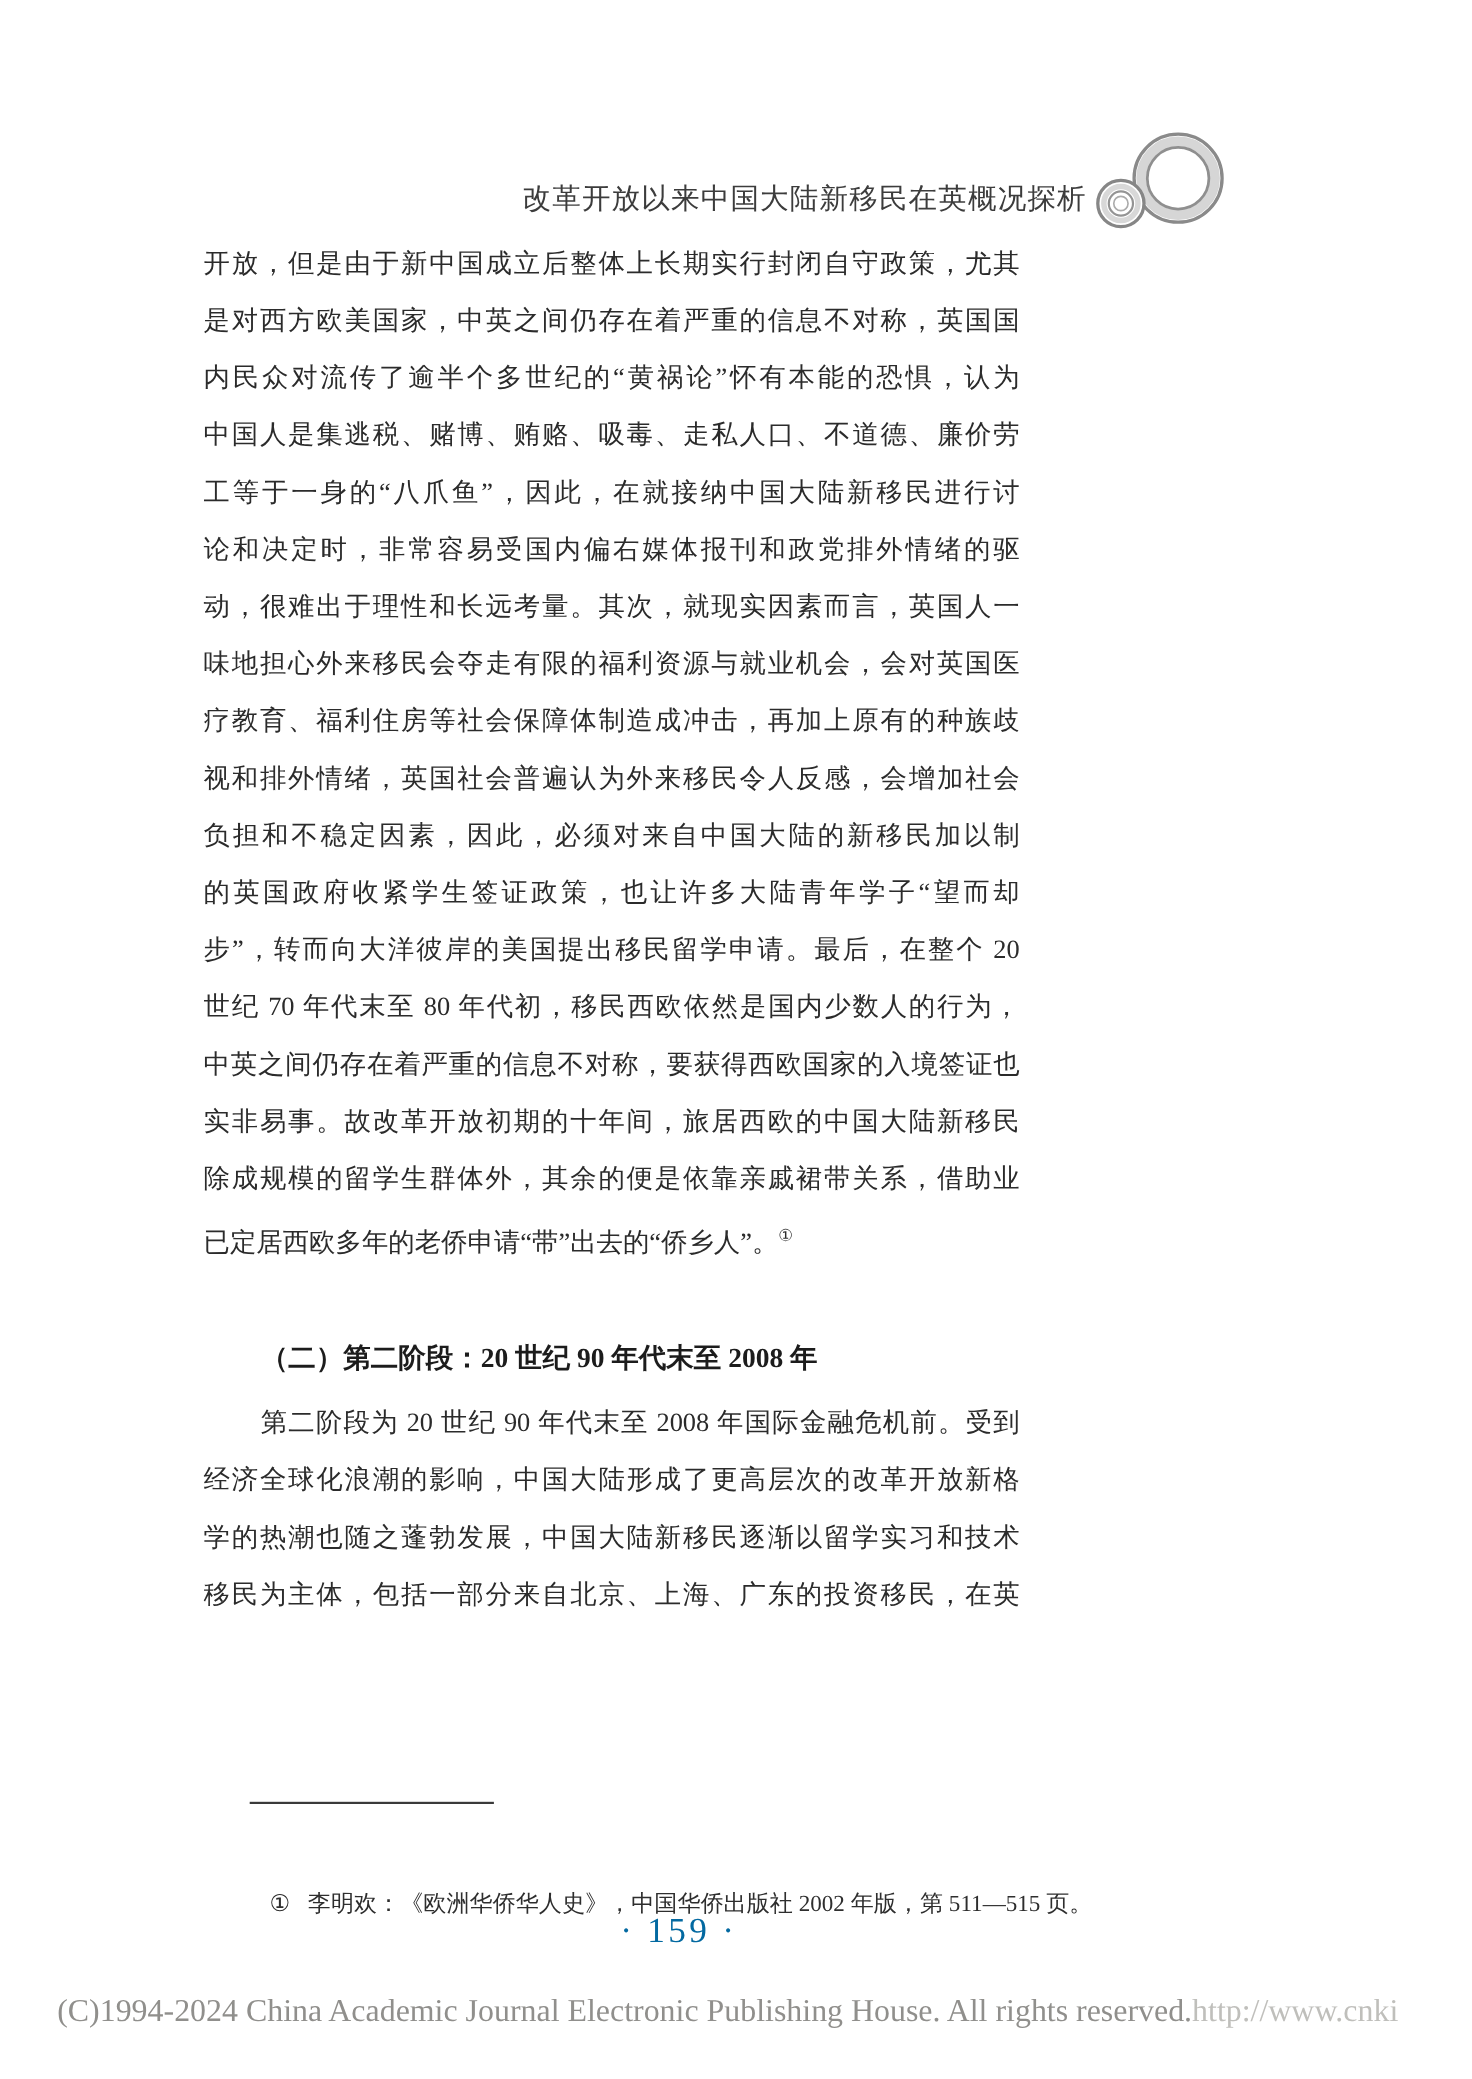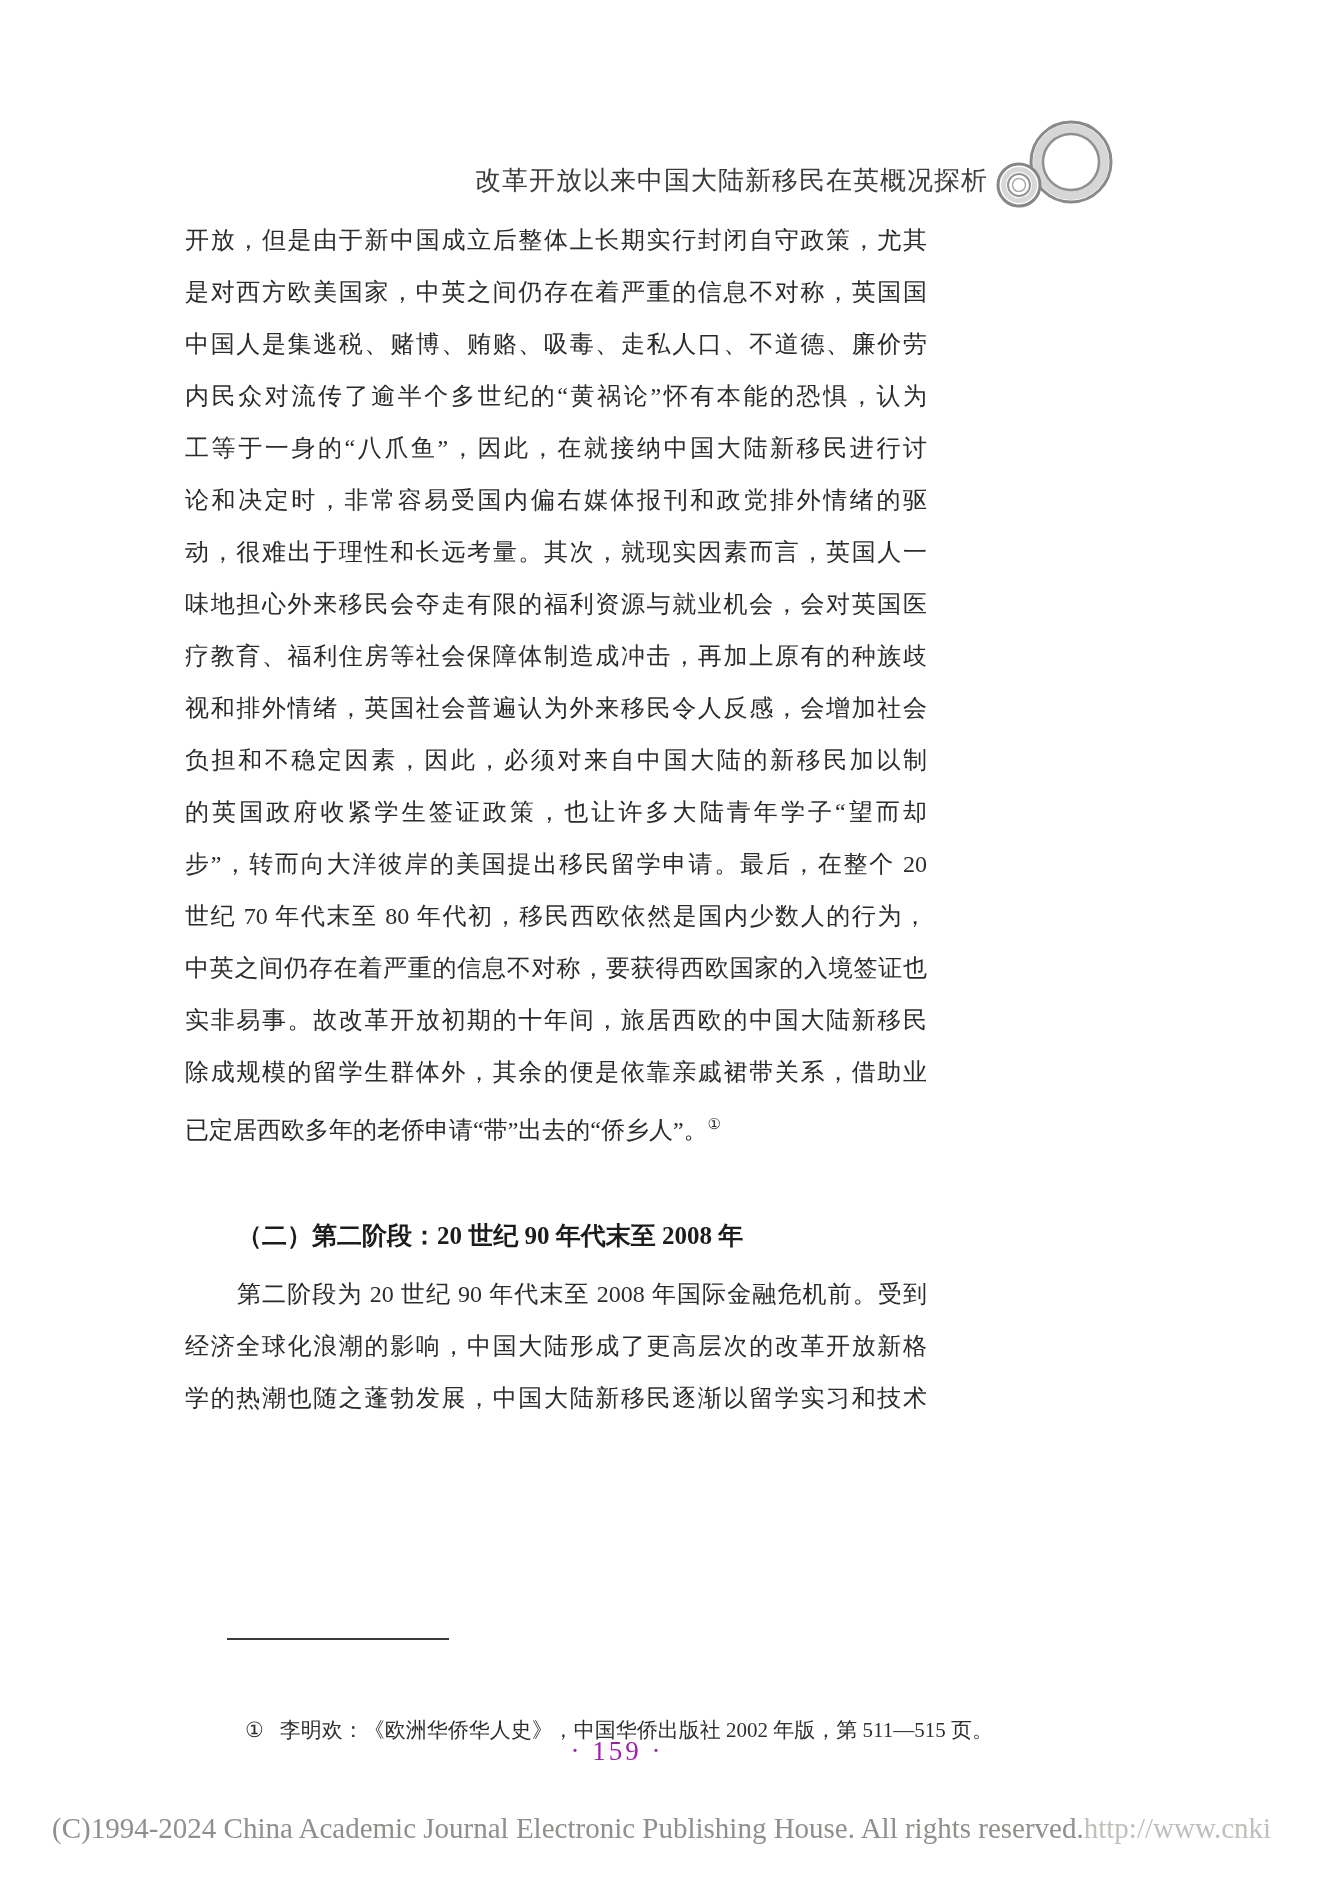--- a/index.html
+++ b/index.html
@@ -35,21 +35,21 @@
   .para2-first { margin-top:6px; }
 
   
   .footnote-rule { position:absolute; left:227px; top:1638px; width:222px; border-top:2px solid #3a3a3a; }
   .footnote { position:absolute; left:245px; top:1712px; width:720px; font-size:21px; line-height:36px; color:#2e2e2e; white-space:nowrap; }
   .footnote .fn-marker { margin-right:16px; }
 
   
   .page-num {
     position:absolute; left:0; top:1736px; width:1234px;
-    text-align:center; font-size:27px; letter-spacing:3px; color:#a21caf;
+    text-align:center; font-size:32px; letter-spacing:3px; color:#0369a1;
   }
 
   
   .footer {
     position:absolute; left:52px; top:1812px; width:1420px;
     font-size:29px; color:#908f8c; white-space:nowrap;
   }
   .footer .url { color:#b5b4b0; opacity:.85; }
 </style>
 </head>
@@ -67,42 +67,43 @@
       <circle cx="28" cy="67" r="21" fill="#ffffff" stroke="#868686" stroke-width="3"></circle>
       <circle cx="28" cy="67" r="15.5" fill="none" stroke="#d8d8d8" stroke-width="5"></circle>
       <circle cx="28" cy="67" r="11" fill="none" stroke="#949494" stroke-width="2"></circle>
       <circle cx="28" cy="67" r="6.5" fill="none" stroke="#ababab" stroke-width="1.5"></circle>
     </svg>
   </div>
 
   <div class="body-block">
     <div class="line">开放，但是由于新中国成立后整体上长期实行封闭自守政策，尤其</div>
     <div class="line">是对西方欧美国家，中英之间仍存在着严重的信息不对称，英国国</div>
+    <div class="line">内民众对流传了逾半个多世纪的“黄祸论”怀有本能的恐惧，认为</div>
     <div class="line">中国人是集逃税、赌博、贿赂、吸毒、走私人口、不道德、廉价劳</div>
-    <div class="line">内民众对流传了逾半个多世纪的“黄祸论”怀有本能的恐惧，认为</div>
     <div class="line">工等于一身的“八爪鱼”，因此，在就接纳中国大陆新移民进行讨</div>
     <div class="line">论和决定时，非常容易受国内偏右媒体报刊和政党排外情绪的驱</div>
     <div class="line">动，很难出于理性和长远考量。其次，就现实因素而言，英国人一</div>
     <div class="line">味地担心外来移民会夺走有限的福利资源与就业机会，会对英国医</div>
     <div class="line">疗教育、福利住房等社会保障体制造成冲击，再加上原有的种族歧</div>
     <div class="line">视和排外情绪，英国社会普遍认为外来移民令人反感，会增加社会</div>
     <div class="line">负担和不稳定因素，因此，必须对来自中国大陆的新移民加以制</div>
     <div class="line">的英国政府收紧学生签证政策，也让许多大陆青年学子“望而却</div>
     <div class="line">步”，转而向大洋彼岸的美国提出移民留学申请。最后，在整个 20</div>
     <div class="line">世纪 70 年代末至 80 年代初，移民西欧依然是国内少数人的行为，</div>
     <div class="line">中英之间仍存在着严重的信息不对称，要获得西欧国家的入境签证也</div>
     <div class="line">实非易事。故改革开放初期的十年间，旅居西欧的中国大陆新移民</div>
     <div class="line">除成规模的留学生群体外，其余的便是依靠亲戚裙带关系，借助业</div>
     <div class="line noj"><span>已定居西欧多年的老侨申请“带”出去的“侨乡人”。</span><span class="sup">①</span></div>
 
     <div class="heading">（二）第二阶段：20 世纪 90 年代末至 2008 年</div>
 
     <div class="line indent para2-first">第二阶段为 20 世纪 90 年代末至 2008 年国际金融危机前。受到</div>
     <div class="line">经济全球化浪潮的影响，中国大陆形成了更高层次的改革开放新格</div>
     <div class="line">学的热潮也随之蓬勃发展，中国大陆新移民逐渐以留学实习和技术</div>
+    <div class="line">移民为主体，包括一部分来自北京、上海、广东的投资移民，在英</div>
   </div>
 
   <div class="footnote-rule"></div>
   <div class="footnote">
     <span class="fn-marker">①</span><span>李明欢：《欧洲华侨华人史》，中国华侨出版社 2002 年版，第 511—515 页。</span>
   </div>
 
   <div class="page-num">· 159 ·</div>
 
   <div class="footer">

